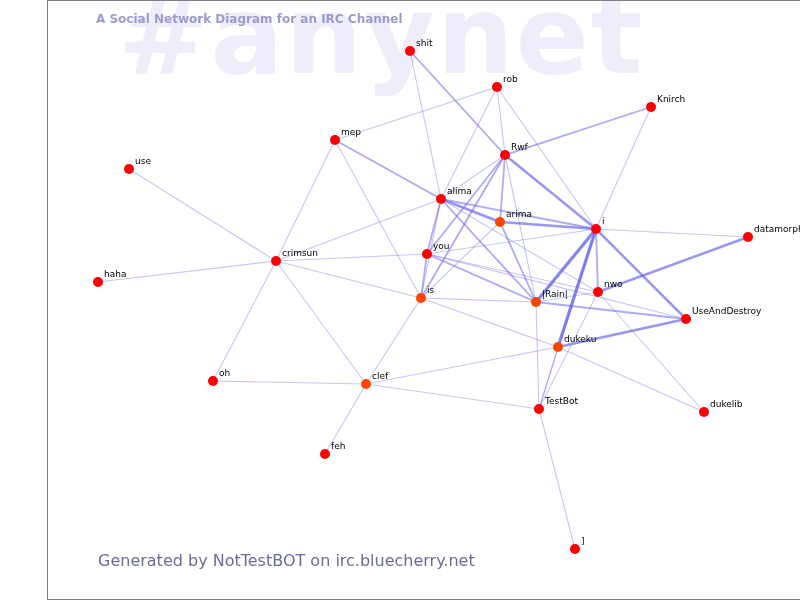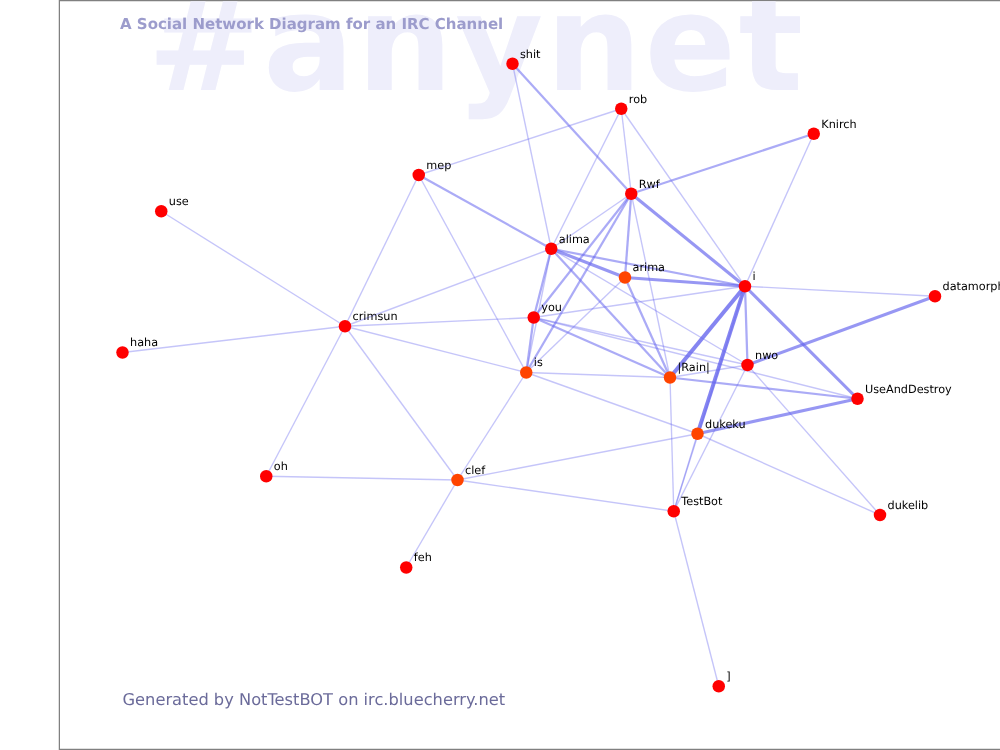--- a/index.html
+++ b/index.html
@@ -33,21 +33,21 @@
   }
   #graph { position: absolute; left: 0; top: 0; z-index: 1; }
   .node-label {
     font-family: "DejaVu Sans", sans-serif;
     font-size: 9px;
     fill: #000000;
   }
   #footer {
     position: absolute; left: 50px; top: 552px;
     font-family: "DejaVu Sans", sans-serif;
-    font-size: 13px;
+    font-size: 16px;
     line-height: 15px;
     color: #6b6b9a;
     z-index: 2;
   }
   #footer div { white-space: nowrap; }
 </style>
 </head>
 <body>
 
 <div id="frame">

